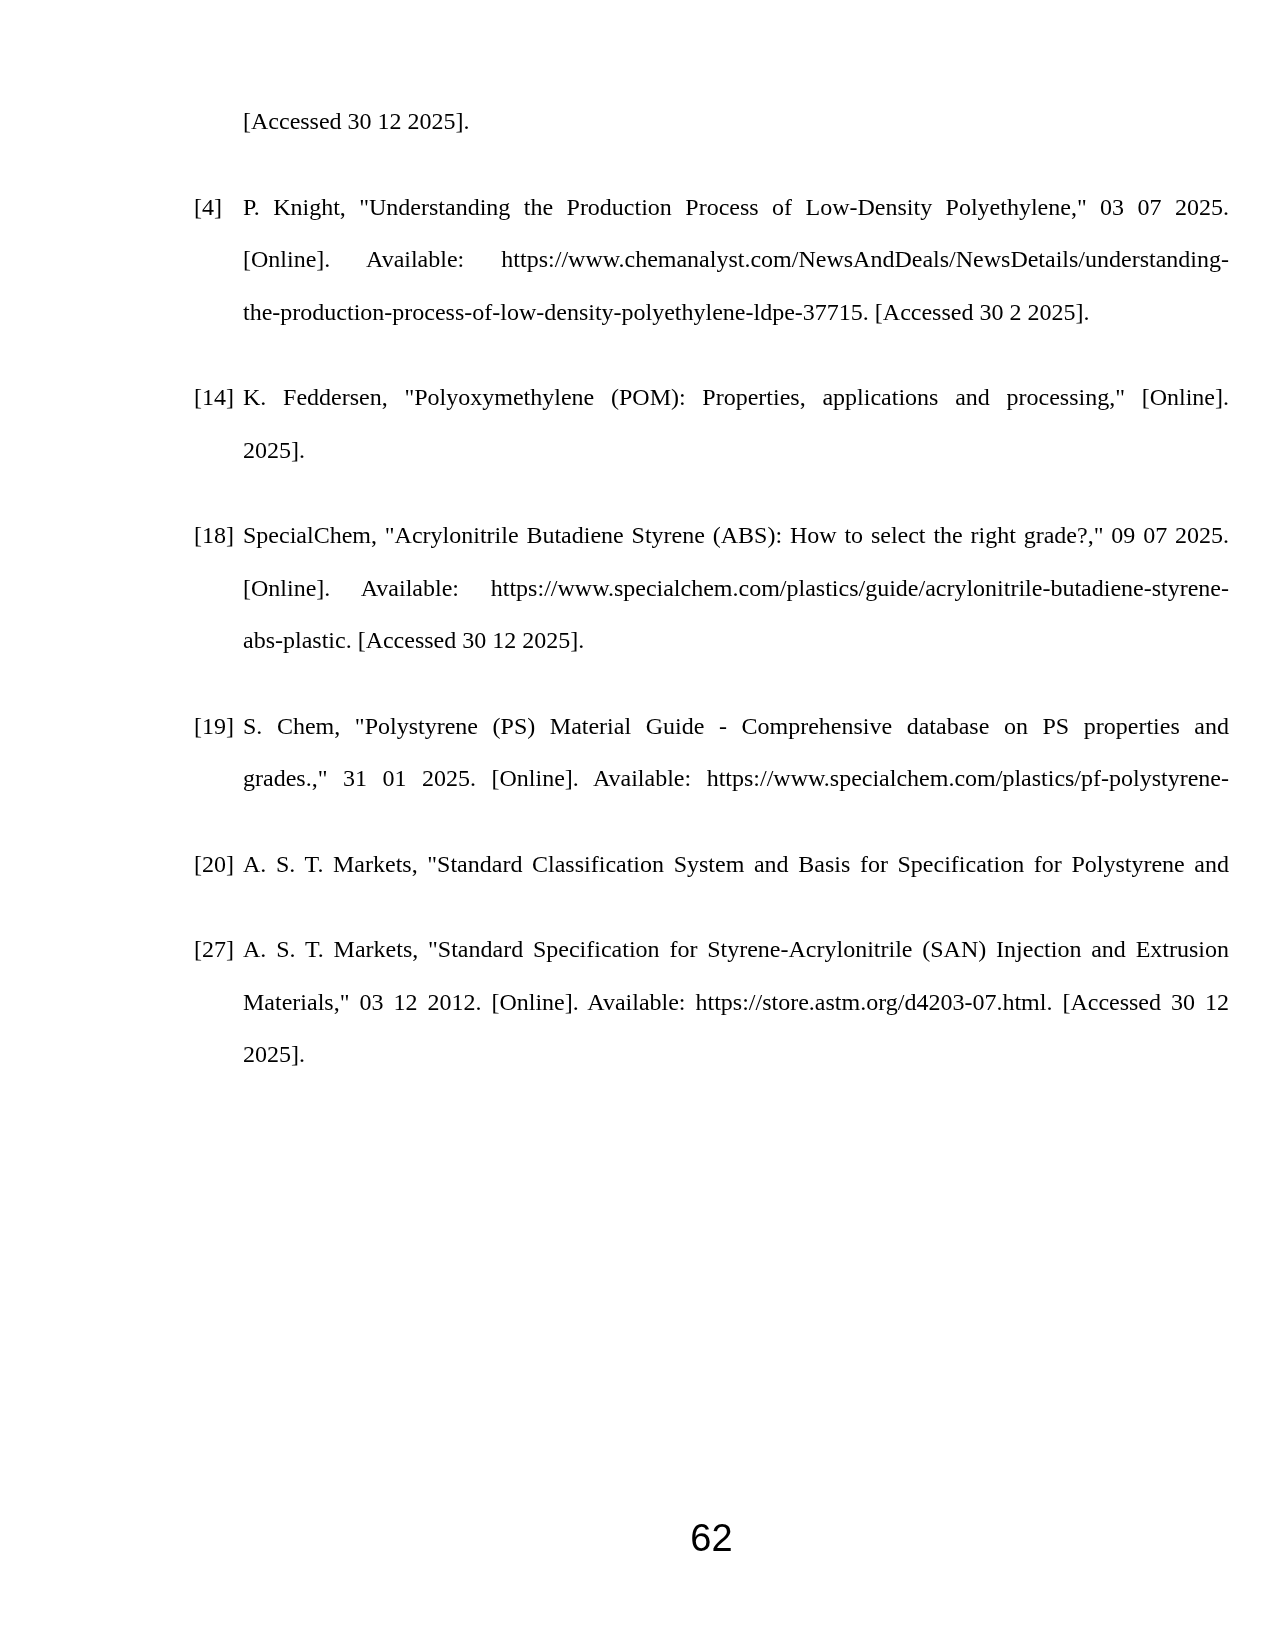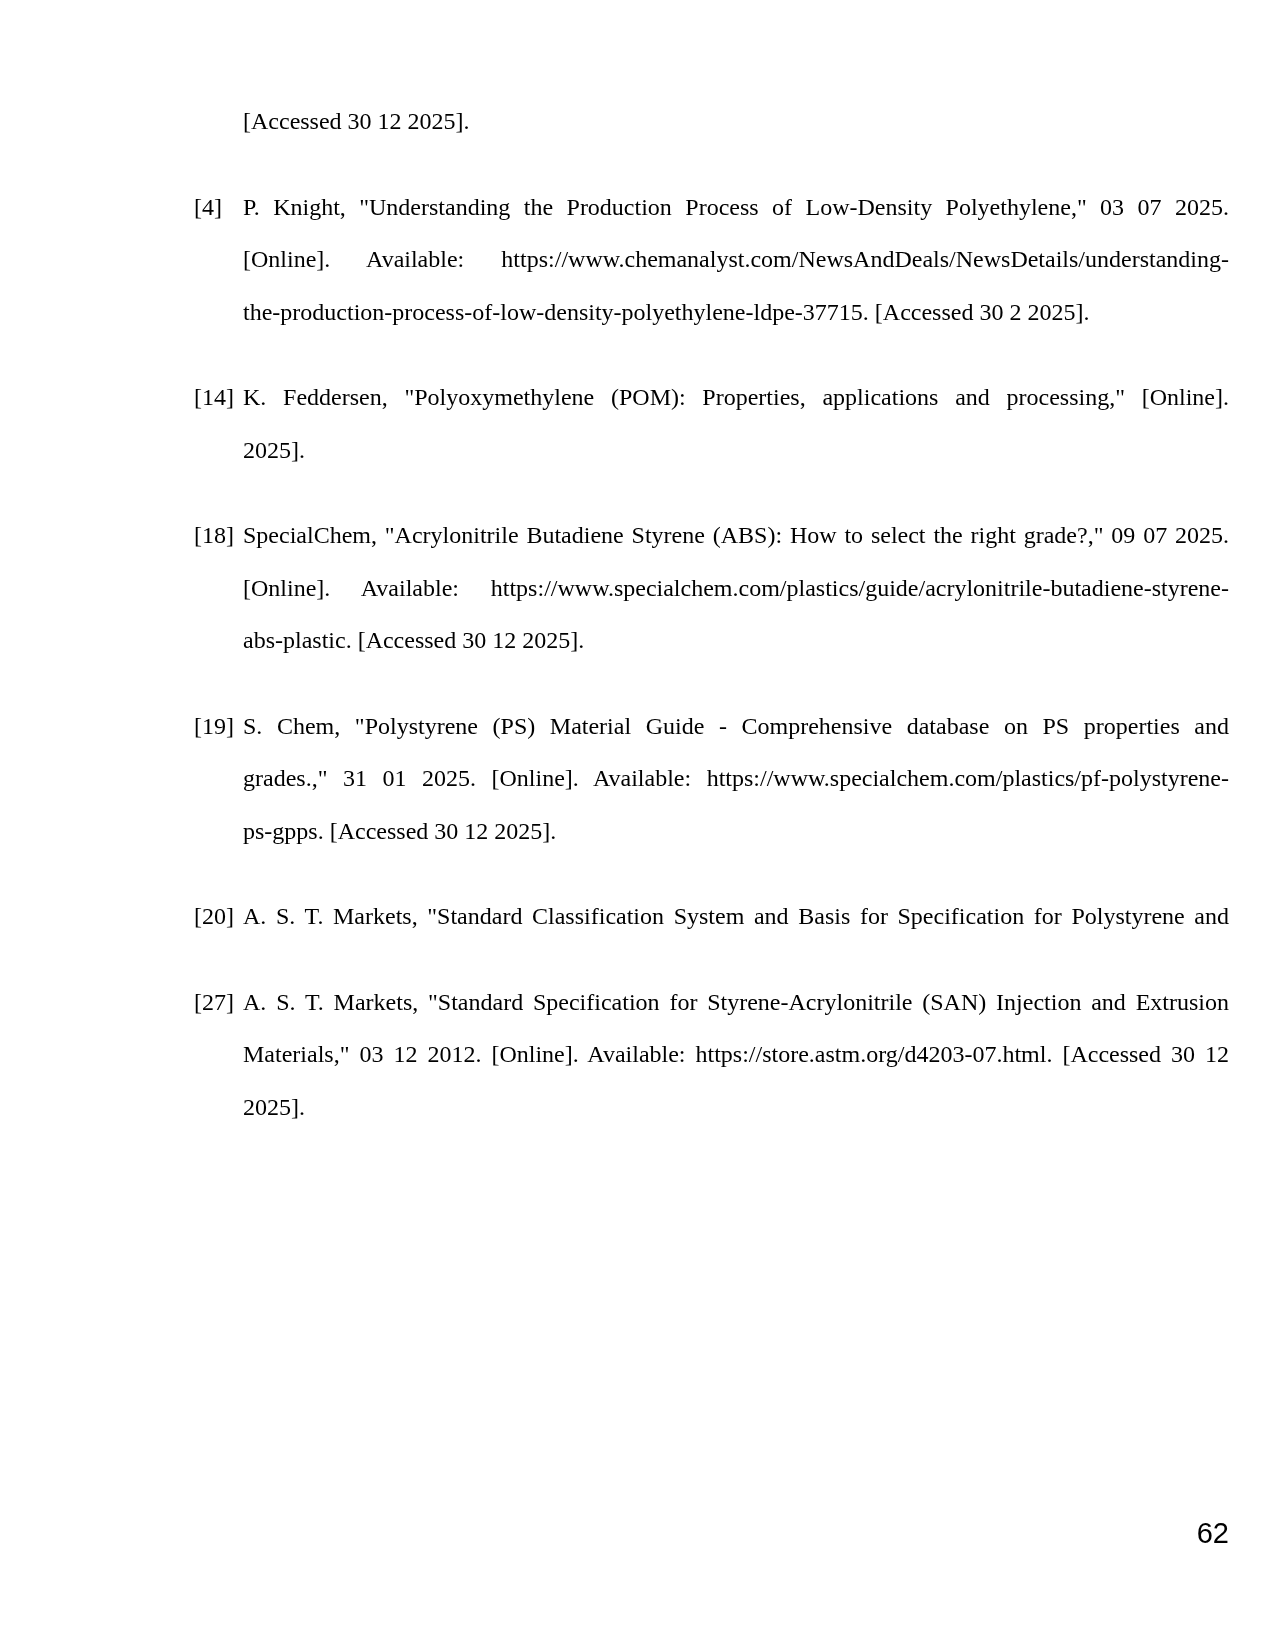--- a/index.html
+++ b/index.html
@@ -49,23 +49,23 @@
     text-align-last: justify;
   }
   .line.last {
     text-align-last: left;
   }
   .page-number {
     position: absolute;
     left: 148px;
     top: 1509px;
     width: 1035px;
-    text-align: right;
+    text-align: center;
     font-family: "Liberation Sans", "DejaVu Sans", sans-serif;
-    font-size: 29px;
+    font-size: 38px;
     line-height: 1.1;
     color: #000000;
   }
 </style>
 </head>
 <body>
 
 <div class="doc-page">
   <div class="content">
 
@@ -90,21 +90,20 @@
       <span class="refnum">[18]</span>
       <div class="line just">SpecialChem, "Acrylonitrile Butadiene Styrene (ABS): How to select the right grade?," 09 07 2025.</div>
       <div class="line just">[Online]. Available: https://www.specialchem.com/plastics/guide/acrylonitrile-butadiene-styrene-</div>
       <div class="line last">abs-plastic. [Accessed 30 12 2025].</div>
     </div>
 
     <div class="ref">
       <span class="refnum">[19]</span>
       <div class="line just">S. Chem, "Polystyrene (PS) Material Guide - Comprehensive database on PS properties and</div>
       <div class="line just">grades.," 31 01 2025. [Online]. Available: https://www.specialchem.com/plastics/pf-polystyrene-</div>
-      <div class="line last">ps-gpps. [Accessed 30 12 2025].</div>
     </div>
 
     <div class="ref">
       <span class="refnum">[20]</span>
       <div class="line just">A. S. T. Markets, "Standard Classification System and Basis for Specification for Polystyrene and</div>
     </div>
 
     <div class="ref">
       <span class="refnum">[27]</span>
       <div class="line just">A. S. T. Markets, "Standard Specification for Styrene-Acrylonitrile (SAN) Injection and Extrusion</div>

